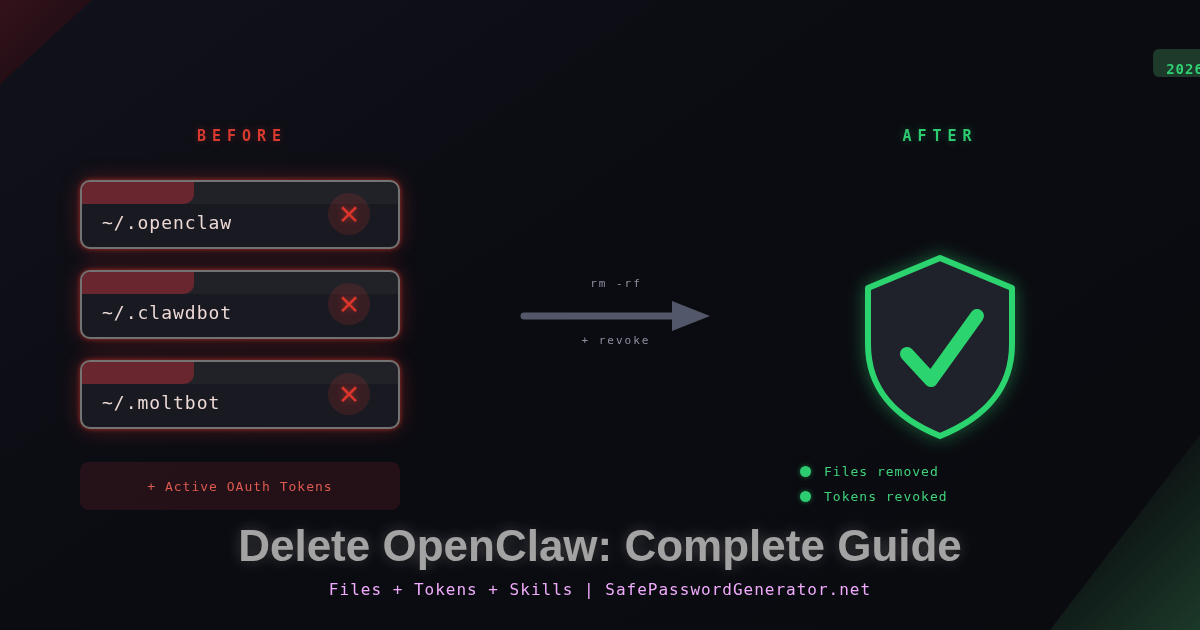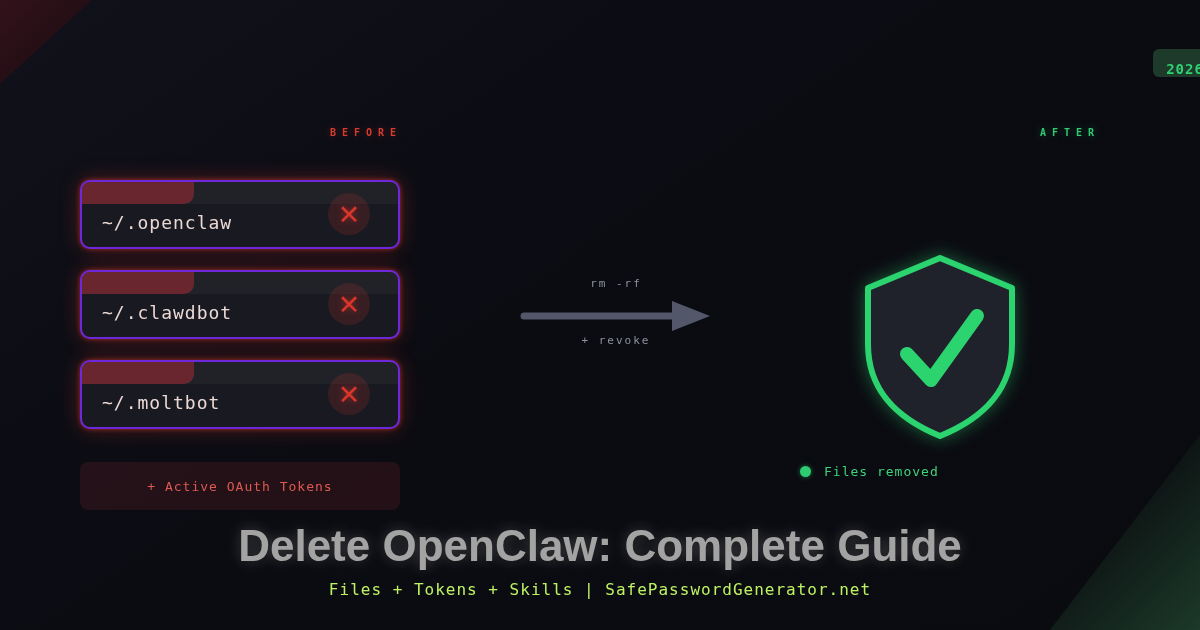--- a/index.html
+++ b/index.html
@@ -27,30 +27,30 @@
   }
   
   .year-badge {
     position: absolute; left: 1153px; top: 49px; width: 64px; height: 28px;
     background: #1d3a2b; border-radius: 6px;
     display: flex; align-items: flex-end; justify-content: center;
     color: #2fd173; font-size: 14px; font-weight: bold; letter-spacing: 1px;
   }
   
   .col-label {
-    position: absolute; top: 127px; width: 320px; text-align: right;
-    font-size: 10px; font-weight: bold; letter-spacing: 6px;
+    position: absolute; top: 127px; width: 320px; text-align: center;
+    font-size: 15px; font-weight: bold; letter-spacing: 6px;
   }
   .label-before { left: 82px; color: #d93a30; text-shadow: 0 0 8px rgba(217,58,48,0.35); }
   .label-after  { left: 780px; color: #2ecc71; text-shadow: 0 0 8px rgba(46,204,113,0.35); }
   
   .file-card {
     position: absolute; left: 80px; width: 320px; height: 69px;
     background: #191a21;
-    border: 2px solid #6d28d9; border-radius: 10px;
+    border: 2px solid #737373; border-radius: 10px;
     box-shadow: 0 0 5px rgba(224,57,46,0.65), 0 0 22px rgba(224,57,46,0.30);
   }
   .card-1 { top: 180px; } .card-2 { top: 270px; } .card-3 { top: 360px; padding-left: 48px; }
   .card-header-band {
     position: absolute; left: 0; top: 0; right: 0; height: 22px;
     background: rgba(255,255,255,0.035);
     border-radius: 8px 8px 0 0;
   }
   .card-tab {
     position: absolute; left: 0; top: 0; width: 112px; height: 22px;
@@ -108,21 +108,21 @@
   
   .page-title {
     position: absolute; left: 0; top: 521px; width: 1200px; text-align: center;
     font-family: "Liberation Sans", sans-serif;
     font-weight: 800; font-size: 44px; color: #a3a3a3;
     text-shadow: 0 0 14px rgba(255,255,255,0.25), 0 2px 6px rgba(0,0,0,0.6);
     letter-spacing: 0px;
   }
   .page-subtitle {
     position: absolute; left: 0; top: 580px; width: 1200px; text-align: center;
-    color: #bef264; font-size: 16px; letter-spacing: 1px;
+    color: #f0abfc; font-size: 16px; letter-spacing: 1px;
   }
 </style>
 </head>
 <body>
 
 <div class="canvas">
   <div class="tri-tl"></div>
   <div class="tri-br"></div>
 </div>
 
@@ -178,16 +178,20 @@
     <path d="M85 6 L157 36 V92 C157 138 129 166 85 184 C41 166 13 138 13 92 V36 Z" fill="#20222b" stroke="#2bd46f" stroke-width="6" stroke-linejoin="round"></path>
     <polyline points="52,102 76,128 122,64" fill="none" stroke="#2bd46f" stroke-width="14" stroke-linecap="round" stroke-linejoin="round"></polyline>
   </svg>
 </div>
 
 <div class="checklist">
   <div class="check-row">
     <span class="bullet"></span>
     <span class="check-label">Files removed</span>
   </div>
+  <div class="check-row">
+    <span class="bullet"></span>
+    <span class="check-label">Tokens revoked</span>
+  </div>
 </div>
 
 <div class="page-title">Delete OpenClaw: Complete Guide</div>
 <div class="page-subtitle">Files + Tokens + Skills | SafePasswordGenerator.net</div>
 
 </body></html>

